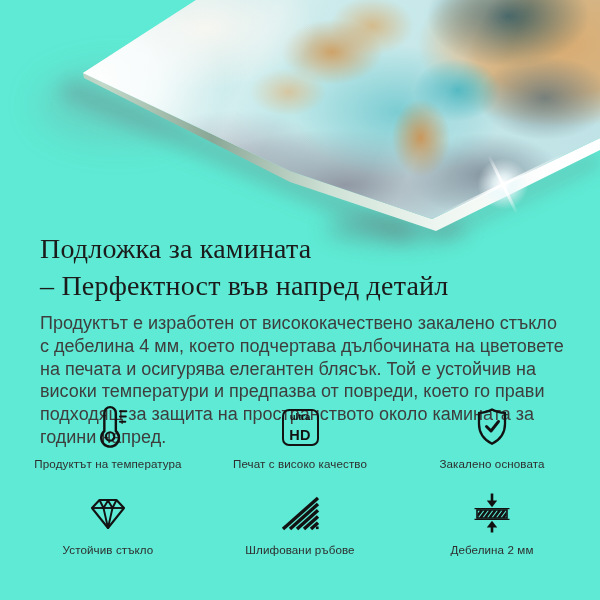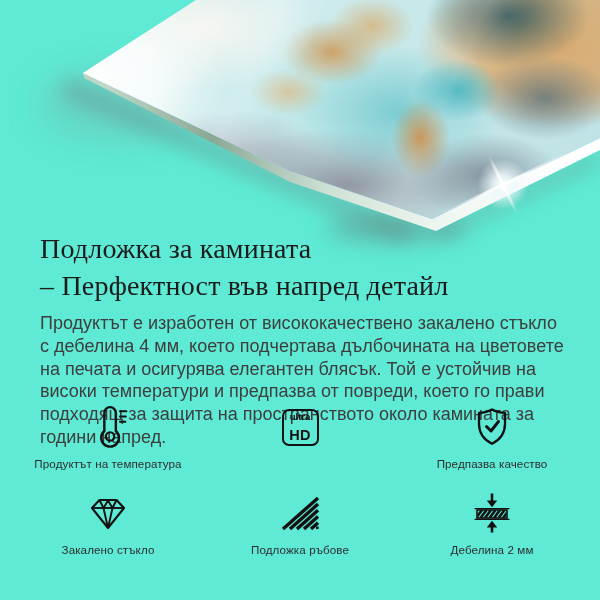--- a/index.html
+++ b/index.html
@@ -113,56 +113,57 @@
       <div class="feature-label">Продуктът на температура</div>
     </div>
 
     <div class="feature">
       <div class="icon-box">
         <div class="hd-badge">
           <span class="ultra">ultra</span>
           <span class="hd">HD</span>
         </div>
       </div>
+      <div class="feature-label">Печат с високо качество</div>
     </div>
 
     <div class="feature">
       <div class="icon-box">
         <svg class="fi" width="44" height="44" viewBox="0 0 44 44" fill="none" stroke="#121212">
           <path d="M22 4.5 C26 6.8 30.5 7.8 35 7.9 L35 19 C35 28.6 29.8 34.8 22 38.8 C14.2 34.8 9 28.6 9 19 L9 7.9 C13.5 7.8 18 6.8 22 4.5 Z" stroke-width="2.3" stroke-linejoin="round"></path>
           <path d="M16.5 21.5 L21 26 L28.5 16.5" stroke-width="2.9" stroke-linecap="round" stroke-linejoin="round"></path>
         </svg>
       </div>
-      <div class="feature-label">Предпазва качество</div>
+      <div class="feature-label">Закалено основата</div>
     </div>
 
     <div class="feature">
       <div class="icon-box">
         <svg class="fi" width="44" height="44" viewBox="0 0 44 44" fill="none" stroke="#121212">
           <path d="M13.5 9 H30.5 L38 17 L22 37 L6 17 Z" stroke-width="2.1" stroke-linejoin="round"></path>
           <path d="M13.5 9 L17.5 17 L22 9.5 L26.5 17 L30.5 9" stroke-width="1.9" stroke-linejoin="round"></path>
           <path d="M6 17 H38" stroke-width="1.9"></path>
           <path d="M17.5 17 L22 37 L26.5 17" stroke-width="1.9" stroke-linejoin="round"></path>
         </svg>
       </div>
-      <div class="feature-label">Закалено стъкло</div>
+      <div class="feature-label">Устойчив стъкло</div>
     </div>
 
     <div class="feature">
       <div class="icon-box">
         <svg class="fi" width="44" height="44" viewBox="0 0 44 44" fill="none" stroke="#121212">
           <path d="M5 38 L40 7" stroke-width="3.4"></path>
           <path d="M12 38 L40 13" stroke-width="3.4"></path>
           <path d="M19 38 L40 19.3" stroke-width="3.4"></path>
           <path d="M26 38 L40 25.5" stroke-width="3.4"></path>
           <path d="M33 38 L40 31.8" stroke-width="3.4"></path>
           <rect x="38" y="35.5" width="2.6" height="2.6" fill="#121212" stroke="none"></rect>
         </svg>
       </div>
-      <div class="feature-label">Подложка ръбове</div>
+      <div class="feature-label">Шлифовани ръбове</div>
     </div>
 
     <div class="feature">
       <div class="icon-box">
         <svg class="fi" width="44" height="44" viewBox="0 0 44 44" fill="none" stroke="#121212">
           <defs>
               <clipPath id="barClip">
                 <rect x="7.6" y="19" width="28.8" height="8"></rect>
               </clipPath>
             </defs>

